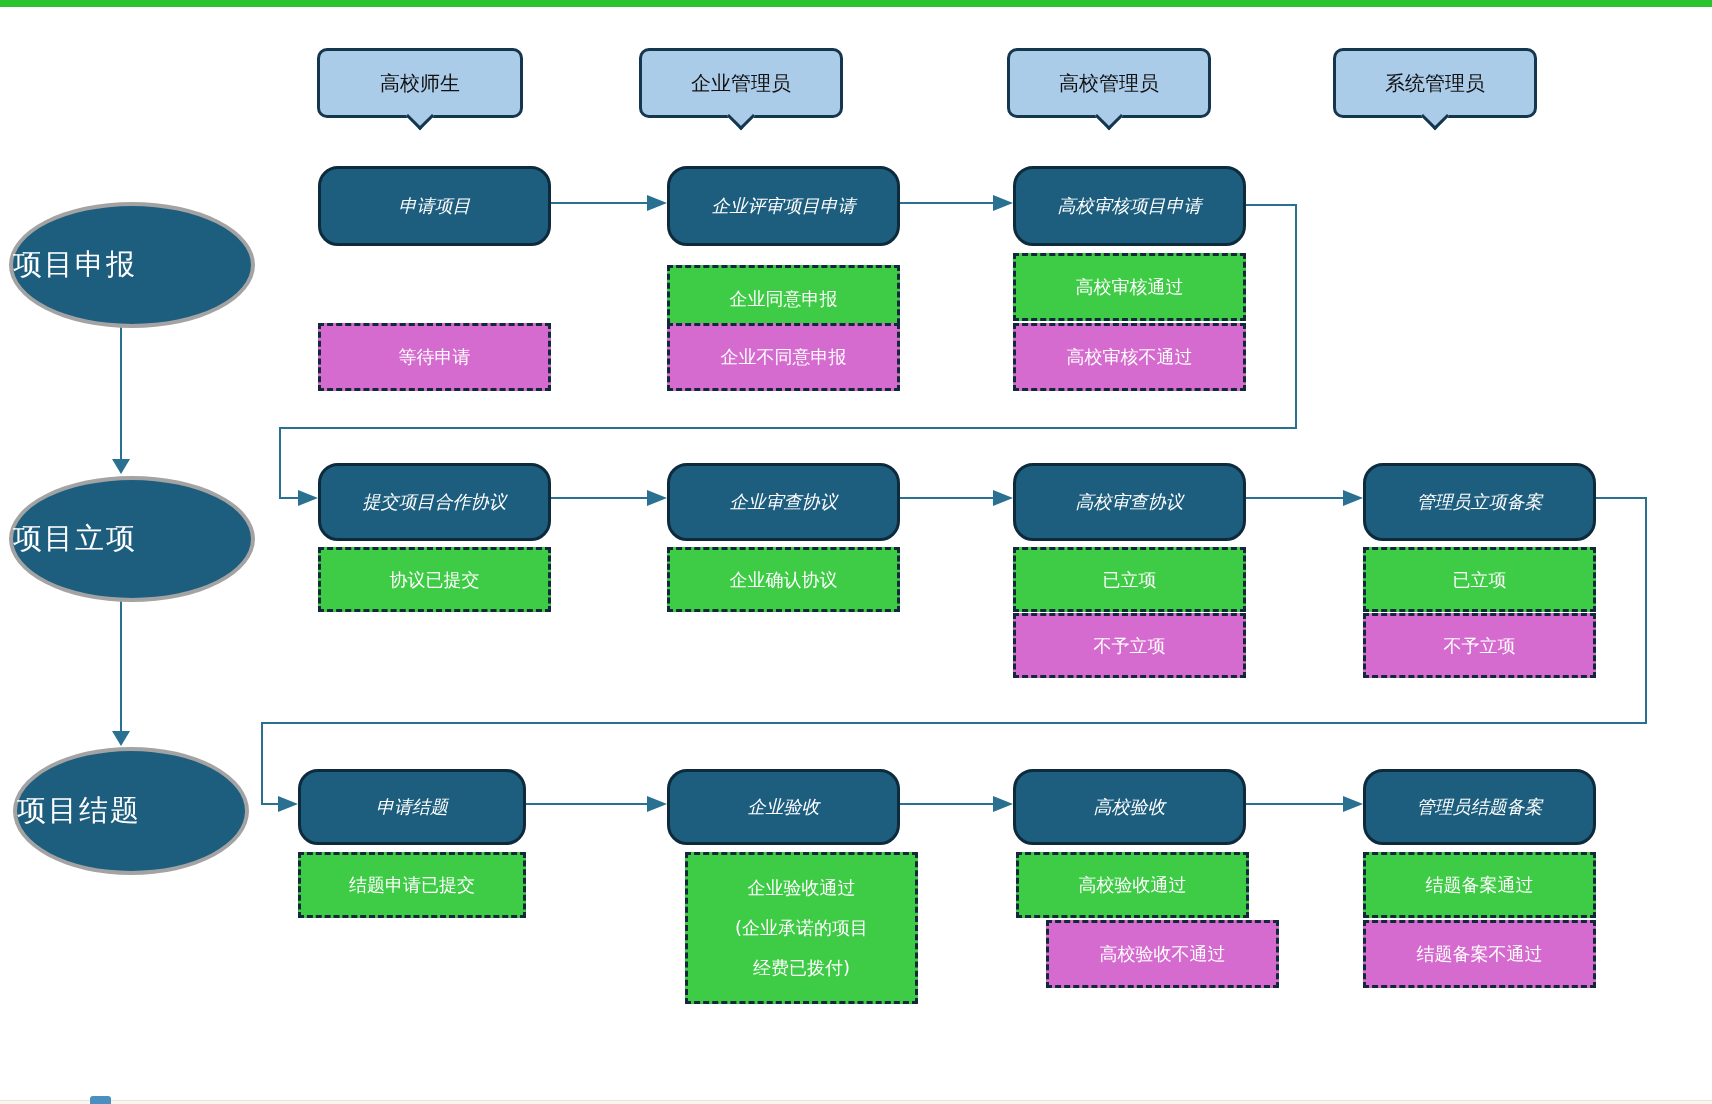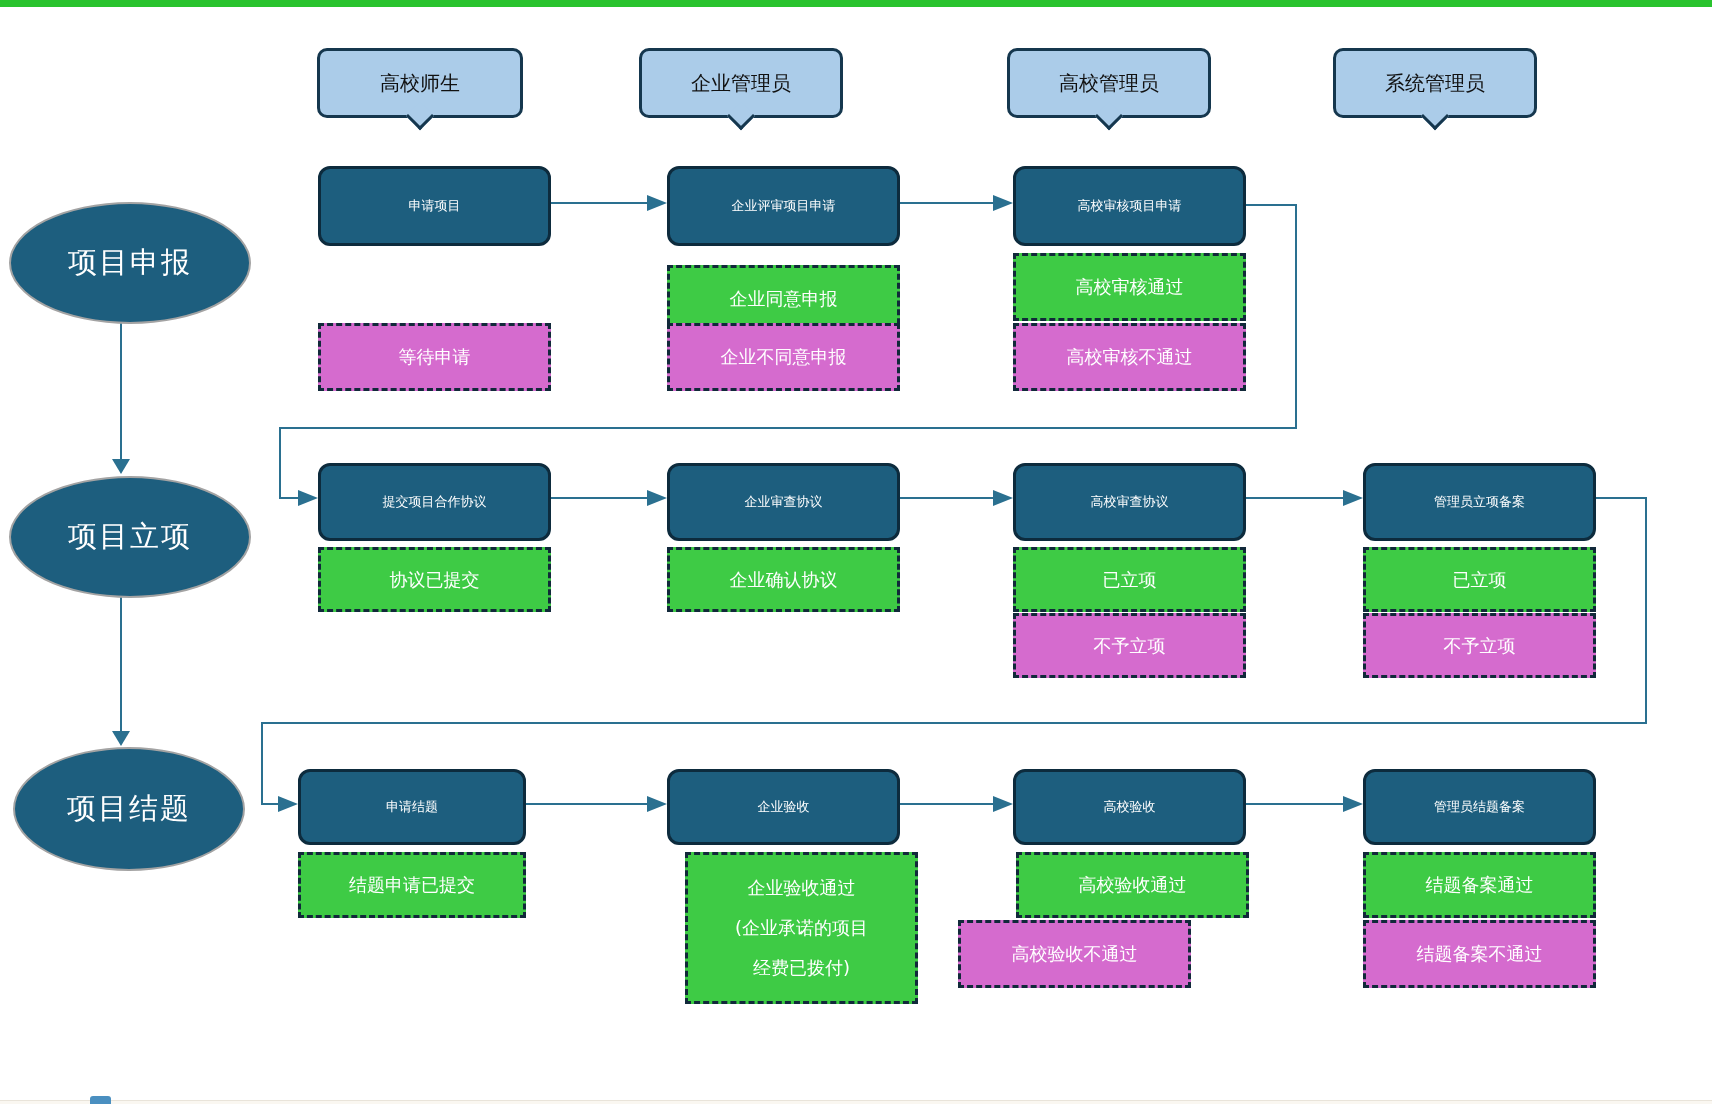--- a/index.html
+++ b/index.html
@@ -18,29 +18,29 @@
   .lane-badge::after{
     content:"";position:absolute;left:50%;bottom:-11px;width:17px;height:17px;
     transform:translateX(-50%) rotate(45deg);
     background:var(--lane-fill,#abcce9);
     border-right:3px solid var(--lane-border,#15374e);
     border-bottom:3px solid var(--lane-border,#15374e);
   }
   
   .phase{
     position:absolute;border-radius:50%;background:var(--node-fill,#1d5e7e);
-    border:2px solid #a3a3a3;display:flex;align-items:center;justify-content:center;
+    border:4px solid #a3a3a3;display:flex;align-items:center;justify-content:flex-start;
     color:#fff;font-size:29px;letter-spacing:2px;z-index:2;
   }
   
   .step{
     position:absolute;background:var(--node-fill,#1d5e7e);
-    border:3px solid var(--node-border,#0d2b3d);border-radius:12px;
+    border:3px solid var(--node-border,#0d2b3d);border-radius:20px;
     display:flex;align-items:center;justify-content:center;
-    color:#fff;font-size:13px;z-index:2;
+    color:#fff;font-size:18px;z-index:2;font-style:italic;
   }
   
   .status{
     position:absolute;border:3px dashed #11293a;
     display:flex;align-items:center;justify-content:center;text-align:center;
     color:#fff;font-size:18px;white-space:pre-line;z-index:2;
   }
   .status.green{background:var(--status-green,#3ecb45);}
   .status.magenta{background:var(--status-magenta,#d56bce);}
   .status.tall{line-height:40px;}
@@ -195,21 +195,21 @@
 (企业承诺的项目
 经费已拨付)</span>
   </div>
 
   <div class="step" style="left:1013px;top:769px;width:227px;height:70px">
     <span>高校验收</span>
   </div>
   <div class="status green" style="left:1016px;top:852px;width:227px;height:60px">
     <span>高校验收通过</span>
   </div>
-  <div class="status magenta" style="left:958px;top:920px;width:227px;height:62px">
+  <div class="status magenta" style="left:1046px;top:920px;width:227px;height:62px">
     <span>高校验收不通过</span>
   </div>
 
   <div class="step" style="left:1363px;top:769px;width:227px;height:70px">
     <span>管理员结题备案</span>
   </div>
   <div class="status green" style="left:1363px;top:852px;width:227px;height:60px">
     <span>结题备案通过</span>
   </div>
   <div class="status magenta" style="left:1363px;top:920px;width:227px;height:62px">

